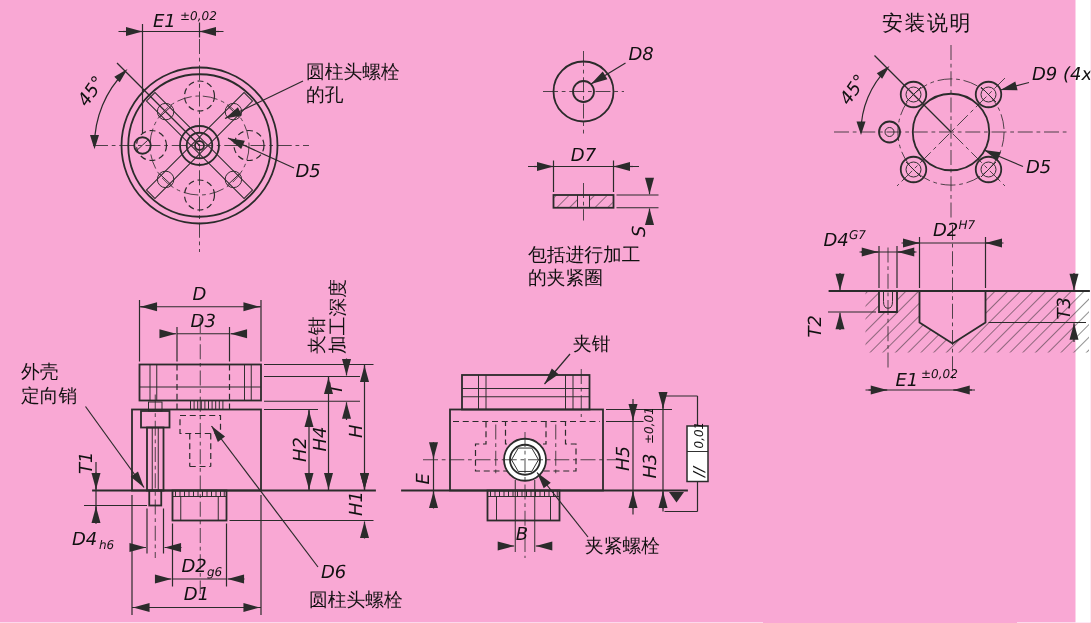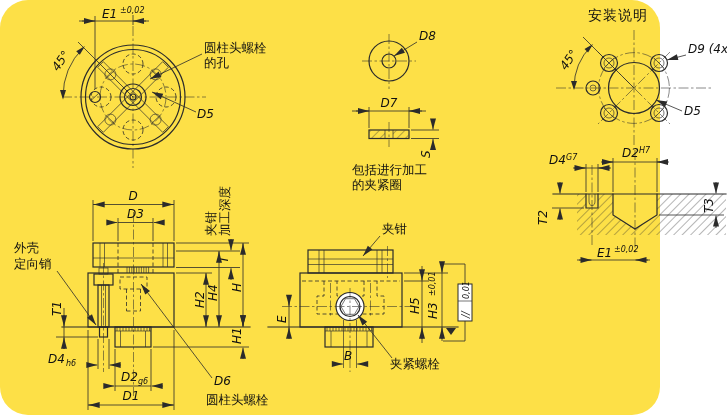--- a/index.html
+++ b/index.html
@@ -1,16 +1,16 @@
 <!DOCTYPE html>
 <html><head>
 <meta charset="utf-8">
 <style>
   html,body{margin:0;padding:0;background:#fff;}
-  .stage{width:660px;height:415px;background:#fde047;position:relative;font-family:"DejaVu Sans",sans-serif;border-radius:28px;}
+  .stage{width:717px;height:415px;background:#f9a8d4;position:relative;font-family:"DejaVu Sans",sans-serif;}
   .ln{stroke:#2b2b2b;stroke-width:1.2;fill:none;stroke-linecap:square}
   .thin{stroke:#2b2b2b;stroke-width:0.65;fill:none}
   .cl{stroke:#2b2b2b;stroke-width:0.55;stroke-dasharray:10 2.5 2.5 2.5;fill:none}
   .hid{stroke:#2b2b2b;stroke-width:0.8;stroke-dasharray:4 2.5;fill:none}
   .dim{stroke:#2b2b2b;stroke-width:0.8;fill:none}
   .fillk{fill:#2b2b2b;stroke:none}
   text{fill:#111;}
   .dt{font:italic 12px "DejaVu Sans",sans-serif;}
   .dts{font:italic 8px "DejaVu Sans",sans-serif;}
   .zh{font:12.5px "DejaVu Sans",sans-serif;}

